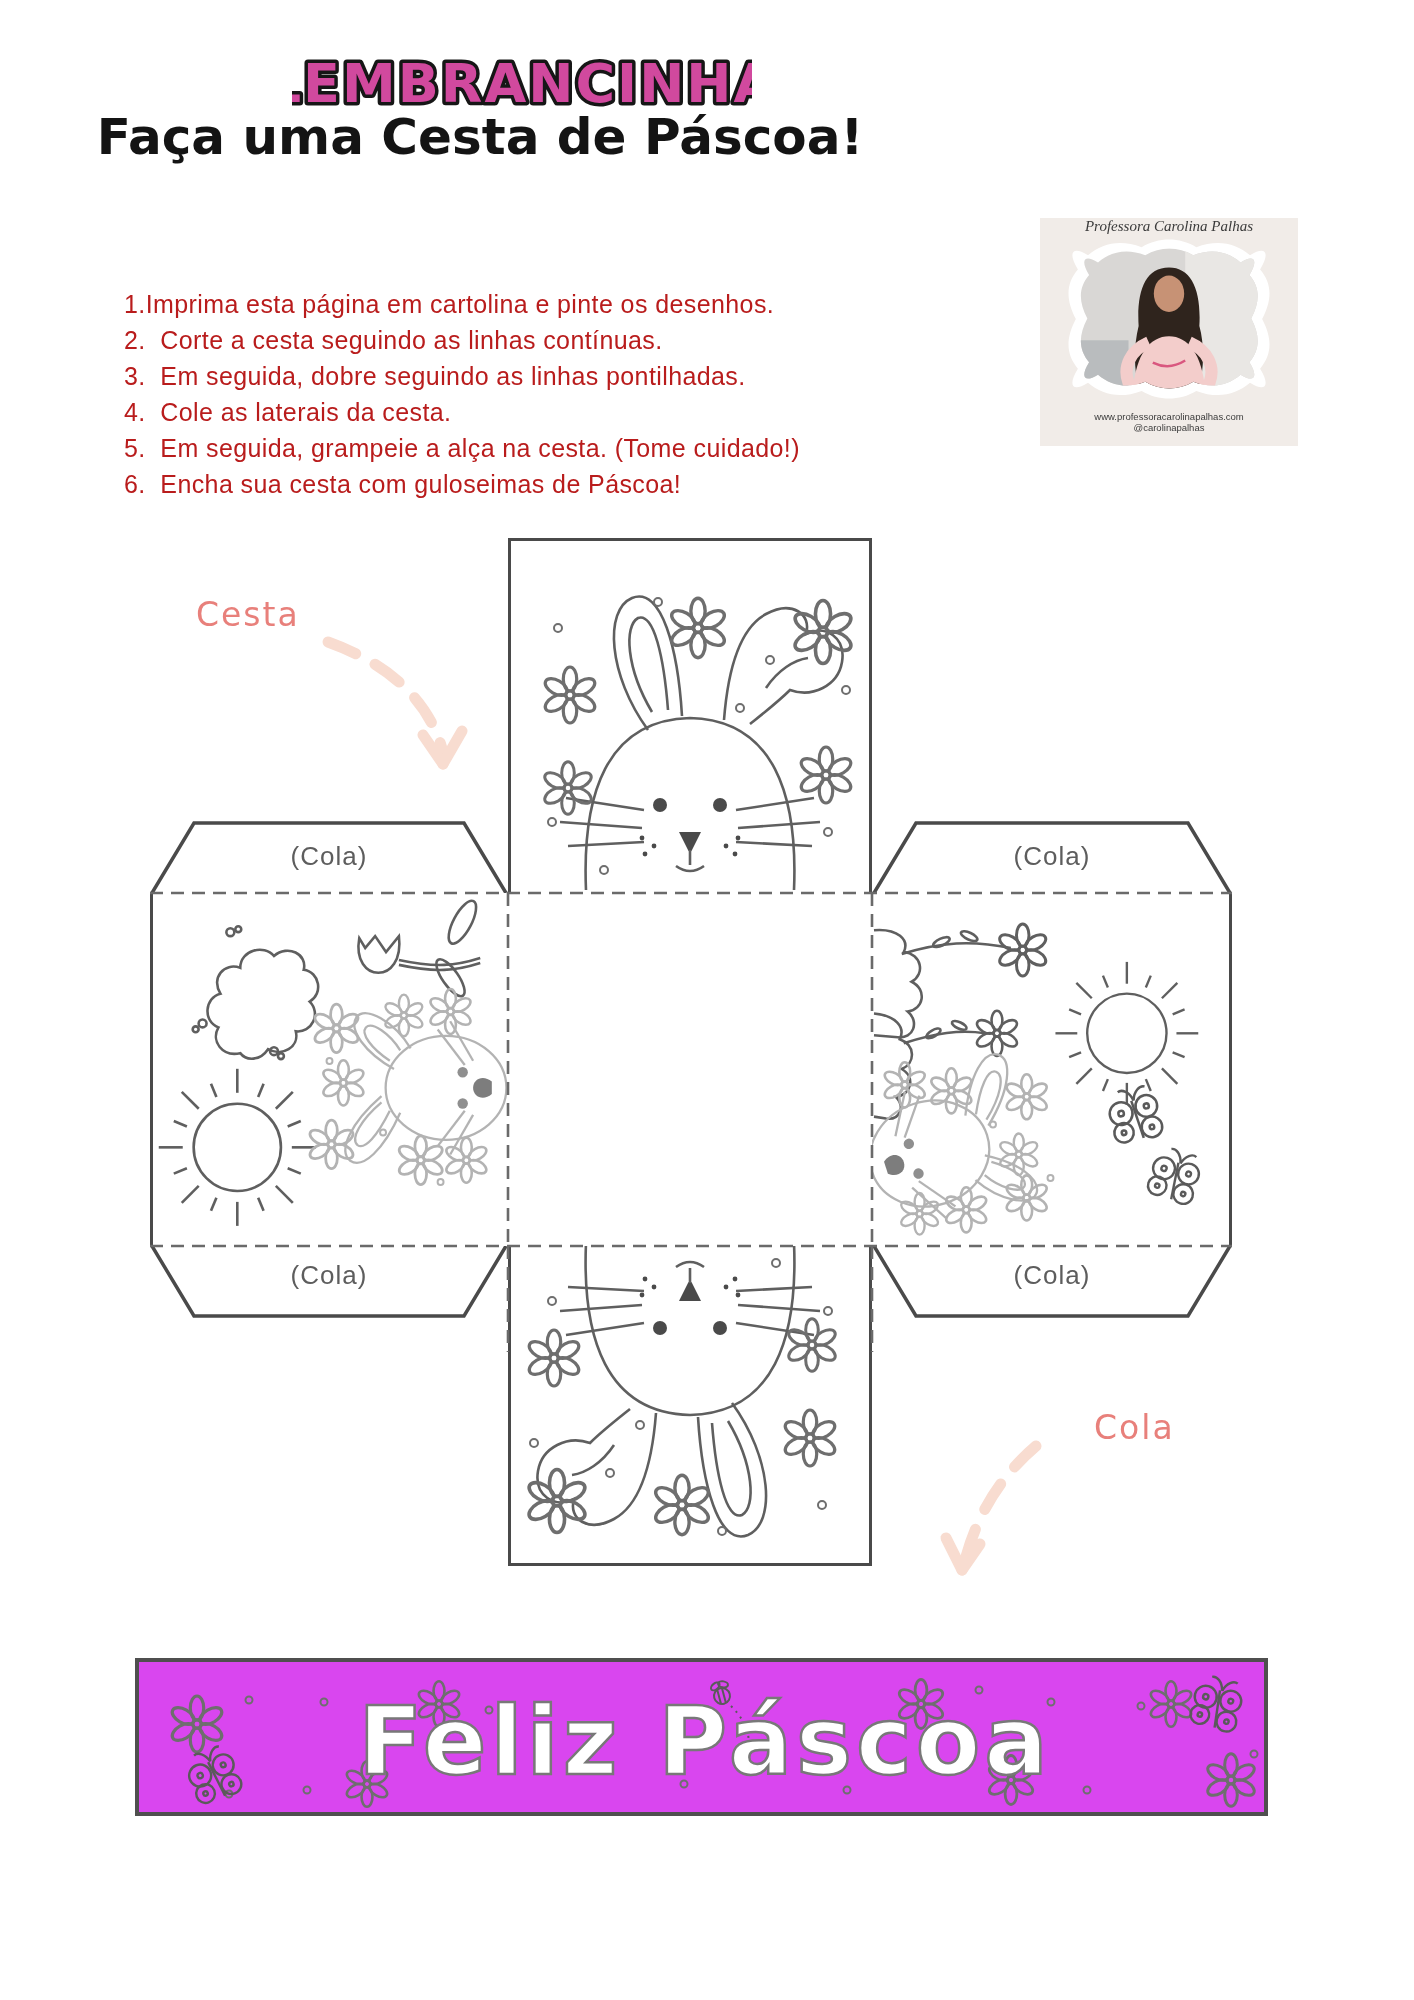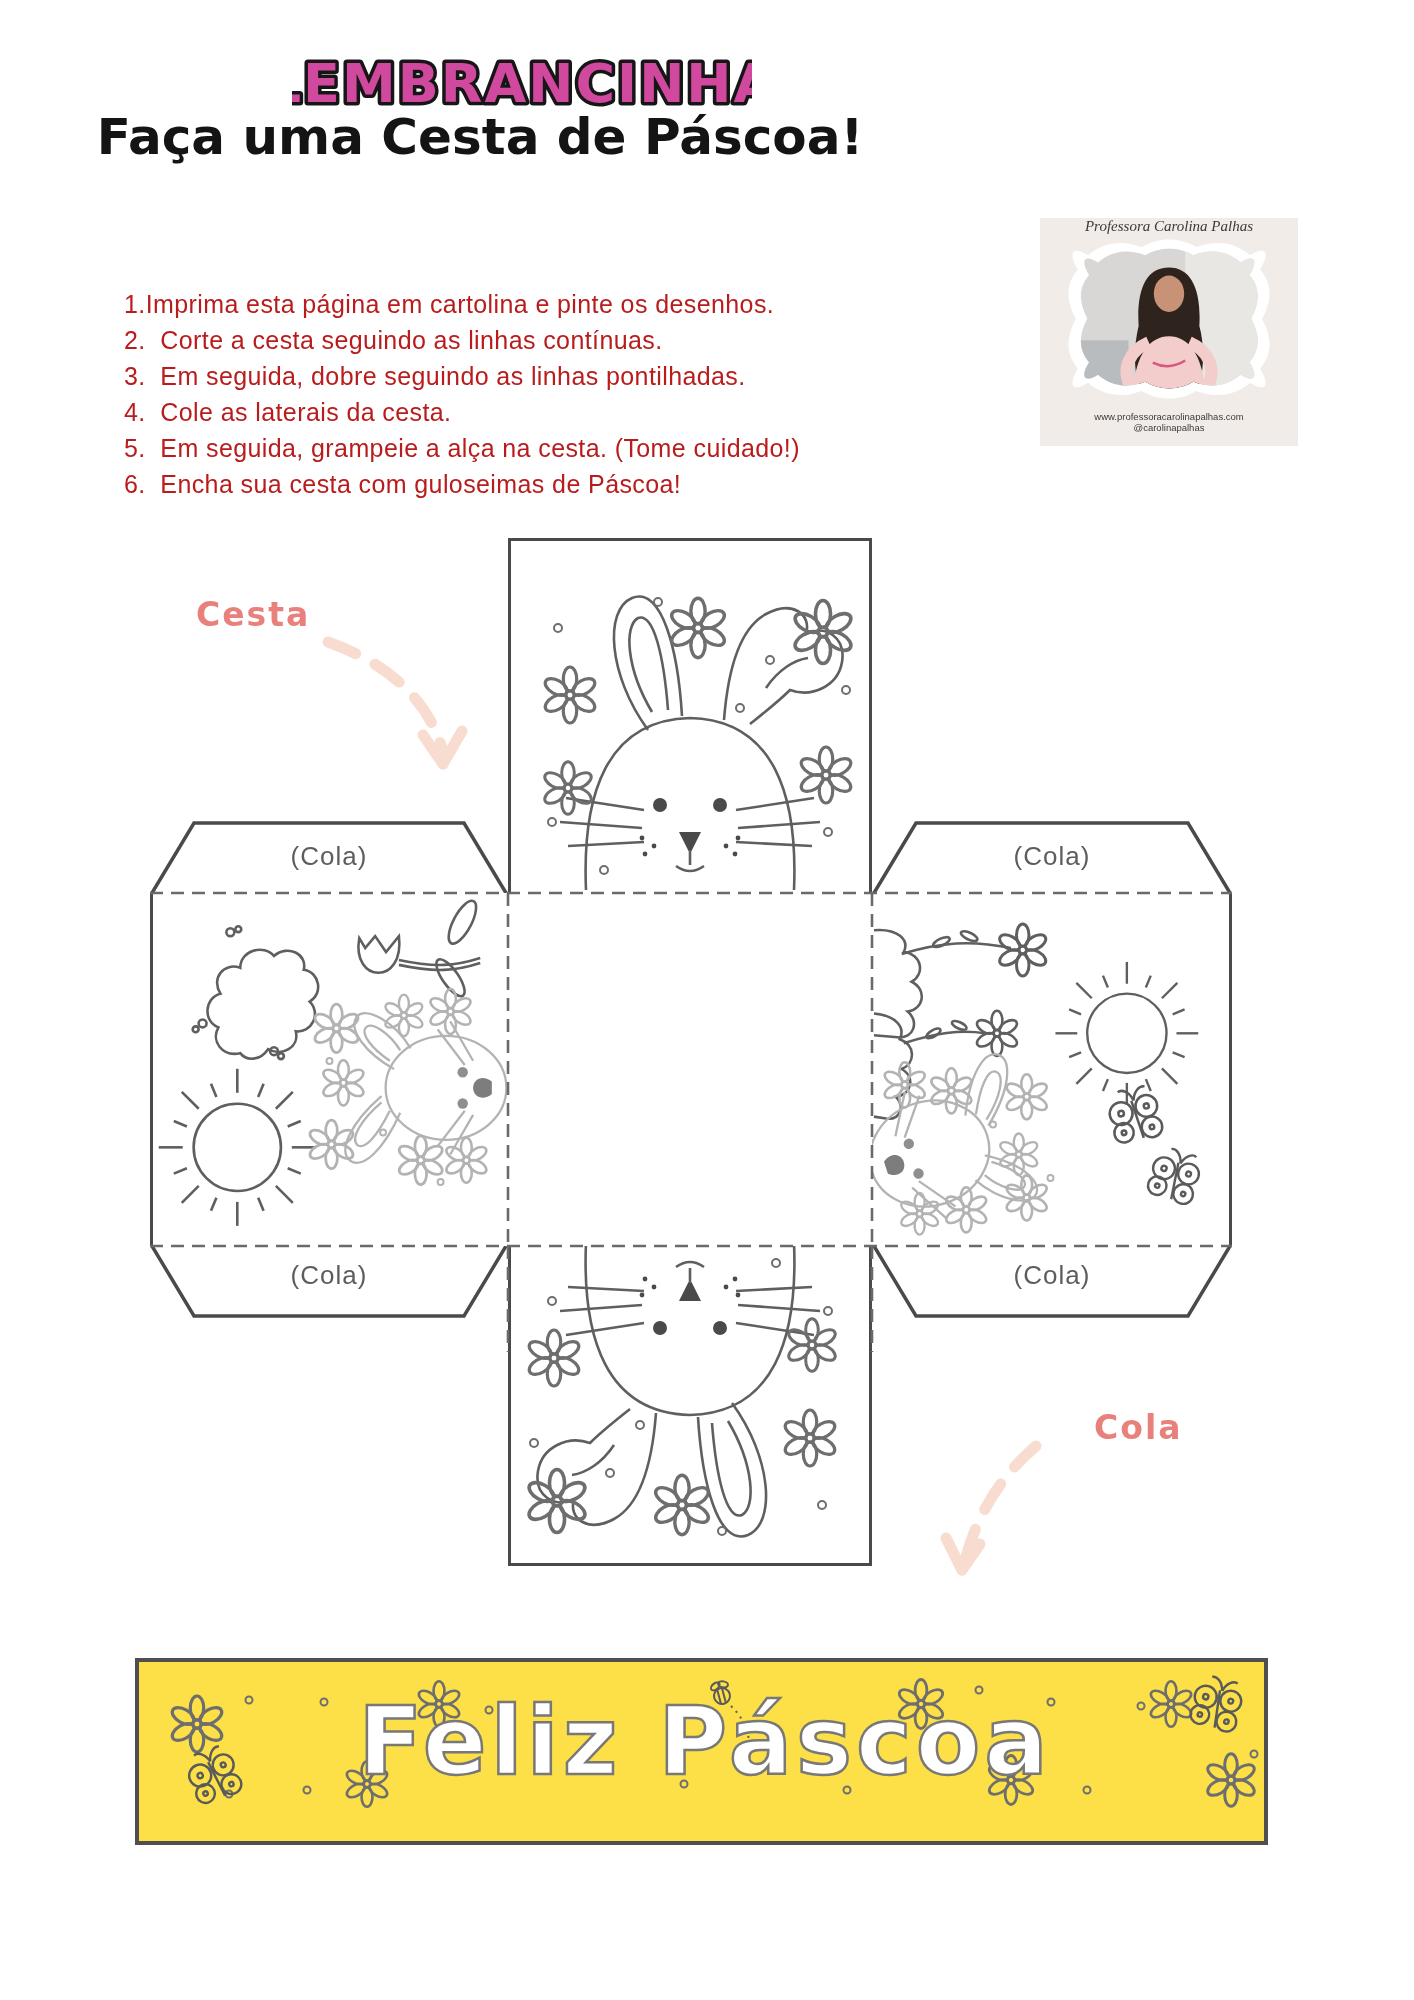--- a/index.html
+++ b/index.html
@@ -29,26 +29,26 @@
   .panel-center{left:508px;top:893px;width:364px;height:353px;}
   .panel-bottom{left:508px;top:1246px;width:364px;height:320px;border:3px solid #4a4a4a;border-top:none;}
   .panel-left  {left:150px;top:893px;width:358px;height:353px;border-left:3px solid #4a4a4a;}
   .panel-right {left:872px;top:893px;width:360px;height:353px;border-right:3px solid #4a4a4a;}
   .tab{position:absolute;width:358px;height:73px;text-align:center;}
   .tab svg{position:absolute;left:0;top:0;}
   .tab .cola{position:absolute;left:0;top:0;width:100%;height:100%;display:flex;align-items:center;justify-content:center;
              font-size:26px;color:#5d5d5d;letter-spacing:1px;}
   .tab-bottom .cola{align-items:flex-start;padding-top:14px;box-sizing:border-box;}
 
-  .coral-label{position:absolute;font-family:"DejaVu Sans", sans-serif;font-weight:bold;font-size:33px;
+  .coral-label{position:absolute;font-family:"DejaVu Sans", sans-serif;font-weight:normal;font-size:33px;
                color:#e8807b;letter-spacing:2px;}
 
   
-  .strip{position:absolute;left:135px;top:1658px;width:1133px;height:187px;border:4px solid #4f4f4f;
-         box-sizing:border-box;background:#fde047;}
+  .strip{position:absolute;left:135px;top:1658px;width:1133px;height:158px;border:4px solid #4f4f4f;
+         box-sizing:border-box;background:#d946ef;}
   .overlay-svg{position:absolute;left:0;top:0;width:1414px;height:2000px;pointer-events:none;}
 </style>
 </head>
 <body>
 
 <div class="page">
 
   <svg width="0" height="0" style="position:absolute" aria-hidden="true">
     <defs>
       <g id="daisy" fill="none" stroke-width="2">

